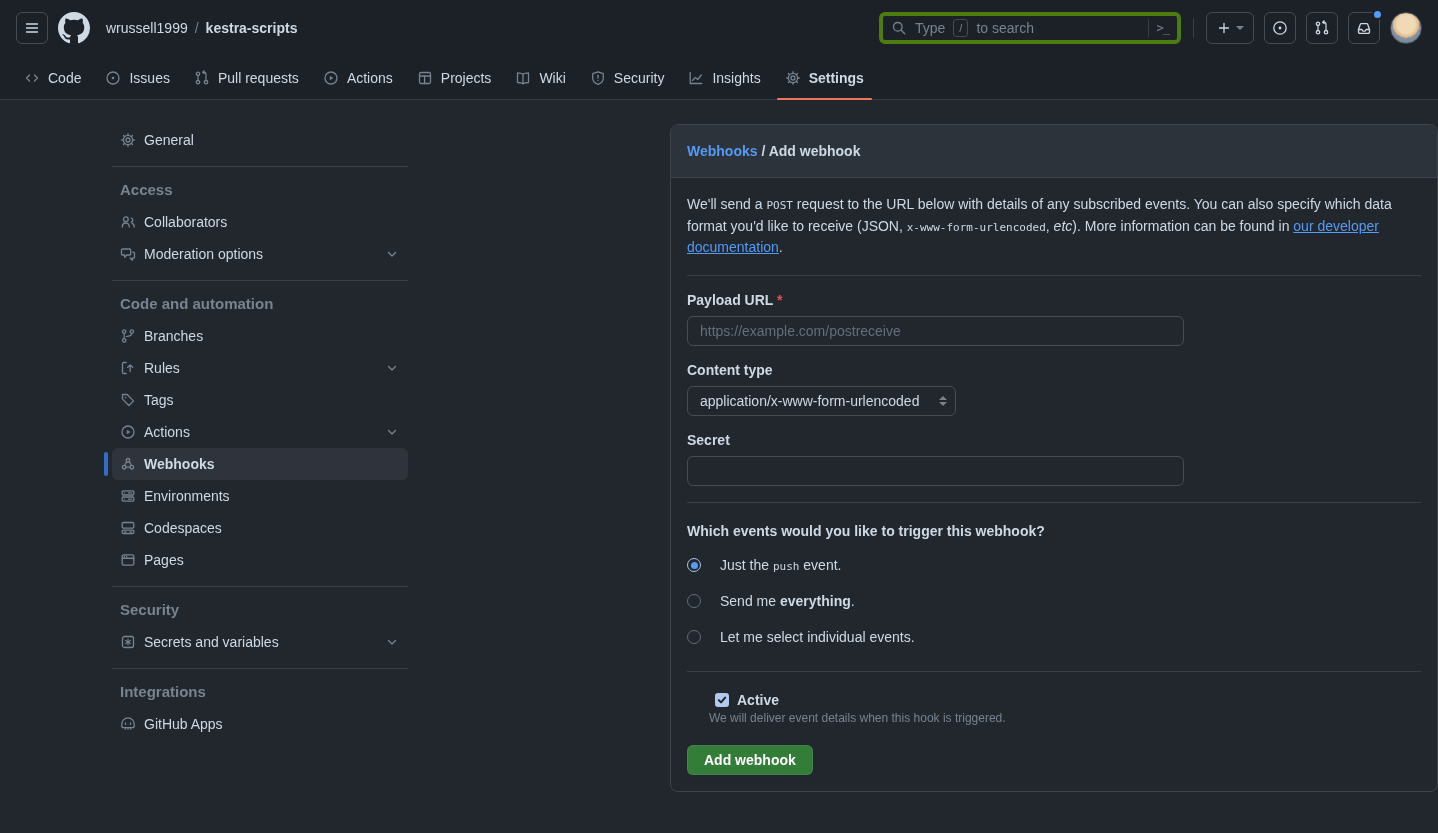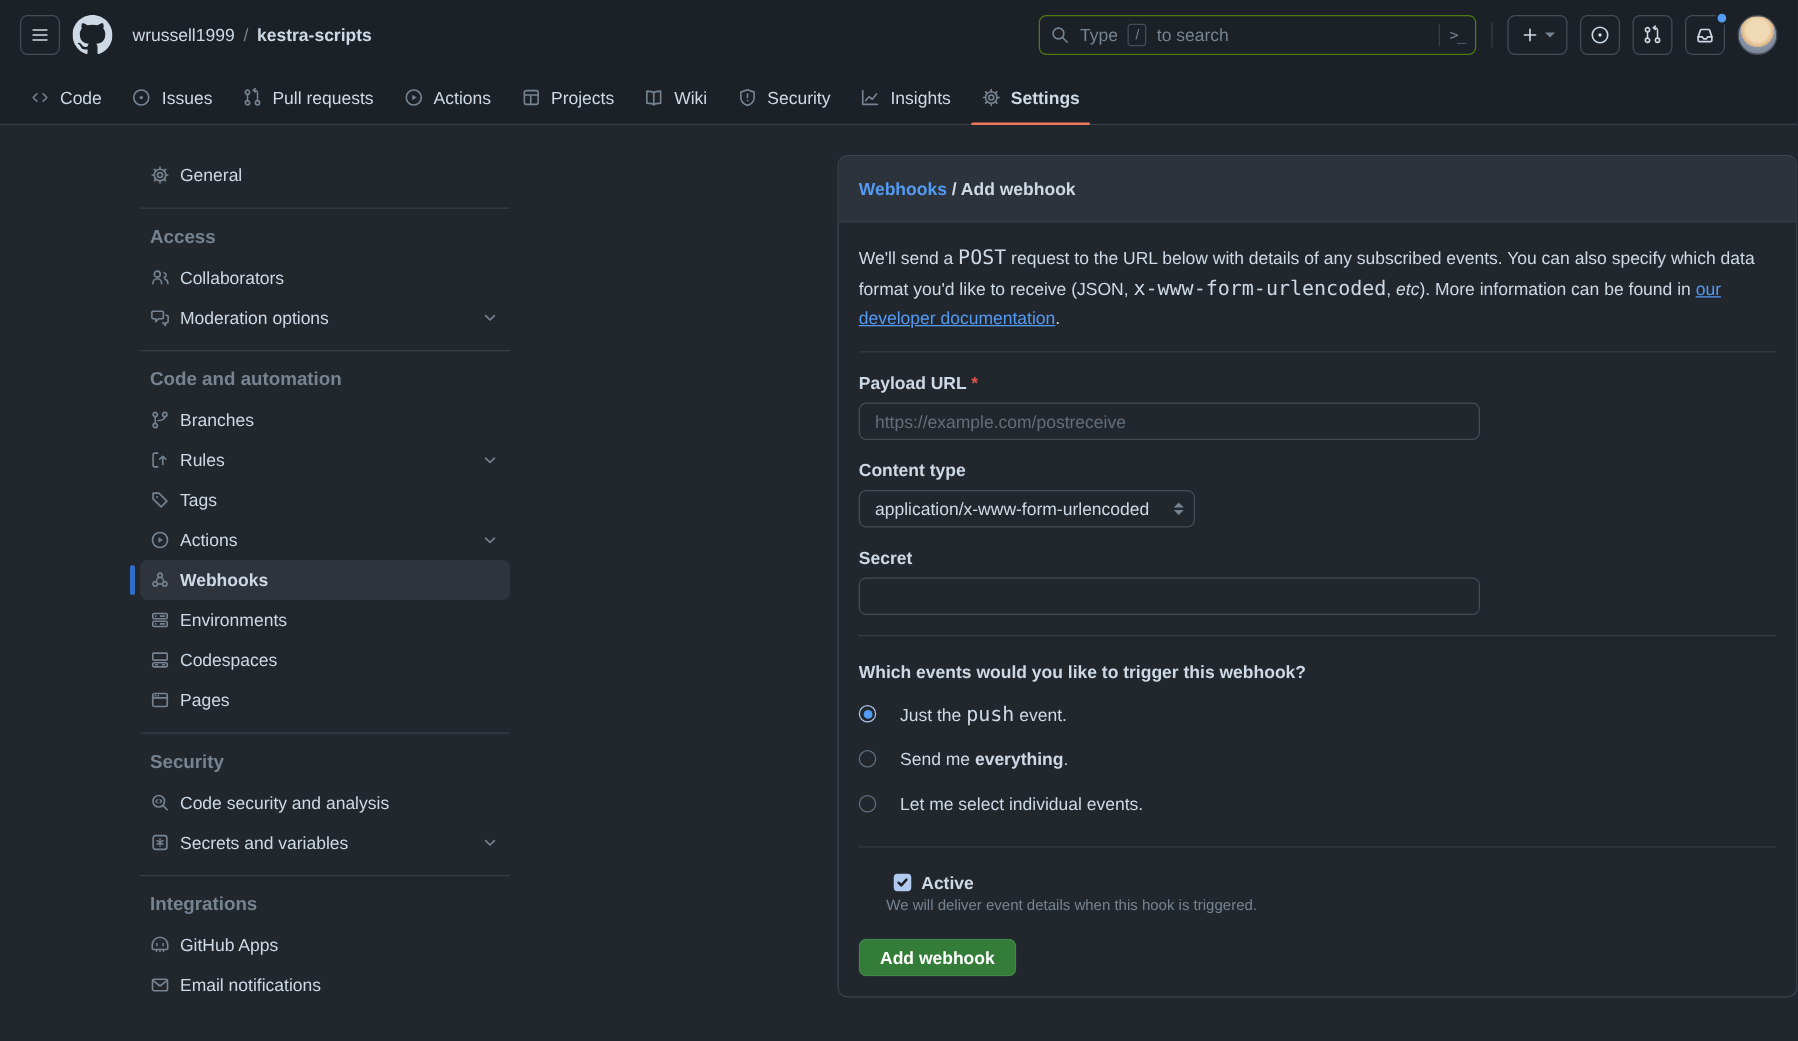--- a/index.html
+++ b/index.html
@@ -24,22 +24,22 @@
     display: flex; align-items: center; justify-content: center; cursor: pointer;
     position: relative; flex: none;
   }
   .gh-logo { width: 32px; height: 32px; color: #cdd9e5; flex: none; cursor: pointer; }
   .crumb { display: flex; align-items: center; gap: 7px; margin-left: 6px; white-space: nowrap; }
   .crumb a { color: #cdd9e5; text-decoration: none; cursor: pointer; }
   .crumb .sep { color: #768390; }
   .crumb .repo { font-weight: 700; }
 
   .search-box {
-    margin-left: auto; width: 350px; height: 32px;
-    border: 1px solid #4d7c0f; border-radius: 6px;
+    margin-left: auto; width: 302px; height: 32px;
+    border: 4px solid #4d7c0f; border-radius: 6px;
     display: flex; align-items: center; gap: 8px; padding: 0 8px;
     color: #768390; cursor: text; text-align: right;
   }
   .search-box .kbd {
     border: 1px solid #444c56; border-radius: 3px; font-size: 11px;
     padding: 0 5px; line-height: 16px; color: #768390;
   }
   .search-box .spacer { flex: 1; }
   .search-box .vline { width: 1px; height: 18px; background: #373e47; }
   .term-glyph { font-family: "DejaVu Sans Mono", monospace; font-size: 12px; letter-spacing: -1px; }
@@ -103,21 +103,21 @@
   .panel-header {
     background: #2d333b; border-bottom: 1px solid #3d444d;
     border-radius: 8px 8px 0 0; padding: 18px 16px;
   }
   .panel-header a { color: #539bf5; text-decoration: none; font-weight: 700; cursor: pointer; }
   .panel-header .cur { font-weight: 700; color: #cdd9e5; }
   .panel-body { padding: 16px; }
 
   .intro { line-height: 1.55; color: #cdd9e5; }
   .intro .code, .code-inline {
-    font-family: "DejaVu Sans Mono", monospace; font-size: 16px; color: #cdd9e5;
+    font-family: "DejaVu Sans Mono", monospace; font-size: 11px; color: #cdd9e5;
   }
   .intro a { color: #539bf5; text-decoration: underline; cursor: pointer; }
   .form-divider { border: none; border-top: 1px solid #373e47; margin: 16px 0; }
 
   .field-label { font-weight: 700; margin-bottom: 8px; display: block; }
   .req { color: #e5534b; font-weight: 700; }
   .text-input {
     width: 497px; height: 30px; background: #22272e; border: 1px solid #444c56;
     border-radius: 6px; padding: 0 12px; color: #cdd9e5; font-size: 14px;
     font-family: "Liberation Sans", sans-serif; outline: none;
@@ -390,52 +390,37 @@
           <rect x="2.2" y="2.8" width="11.6" height="10.4" rx="1.5"></rect>
           <path d="M2.2 6.2h11.6M4.4 4.5h.01M6.6 4.5h.01" stroke-width="1.4"></path>
         </svg>
       <span>Pages</span>
     </div>
     <hr class="side-divider">
 
     <div class="side-title">Security</div>
     <div class="side-item">
       <svg class="ic" viewBox="0 0 16 16">
-          <circle cx="7" cy="7" r="4.6"></circle>
-          <path d="M10.5 10.5 13.8 13.8"></path>
-          <path d="M6 5.7 4.7 7 6 8.3M8 5.7 9.3 7 8 8.3" stroke-width="1.1"></path>
-        </svg>
-      <span>Code security and analysis</span>
-    </div>
-    <div class="side-item">
-      <svg class="ic" viewBox="0 0 16 16">
           <rect x="2.5" y="2.5" width="11" height="11" rx="2"></rect>
           <path d="M8 5v6M5.6 6.5l4.8 3M10.4 6.5l-4.8 3" stroke-width="1.1"></path>
         </svg>
       <span>Secrets and variables</span>
       <svg class="ic chev" viewBox="0 0 16 16">
           <path d="M4.5 6.5 8 10l3.5-3.5"></path>
         </svg>
     </div>
     <hr class="side-divider">
 
     <div class="side-title">Integrations</div>
     <div class="side-item">
       <svg class="ic" viewBox="0 0 16 16">
           <path d="M8 1.8a6.2 6.2 0 0 1 6.2 6.2v2.6a1 1 0 0 1-1 1H2.8a1 1 0 0 1-1-1V8A6.2 6.2 0 0 1 8 1.8Z"></path>
           <path d="M5.5 6.8v1.6M10.5 6.8v1.6M5.2 11.6v1.6M8 11.6v1.6M10.8 11.6v1.6" stroke-width="1.2"></path>
         </svg>
       <span>GitHub Apps</span>
-    </div>
-    <div class="side-item">
-      <svg class="ic" viewBox="0 0 16 16">
-          <rect x="2" y="3.4" width="12" height="9.2" rx="1.4"></rect>
-          <path d="M2.5 4.5 8 8.8l5.5-4.3"></path>
-        </svg>
-      <span>Email notifications</span>
     </div>
   </aside>
 
   <section class="panel">
     <div class="panel-header">
       <a>Webhooks</a><span class="cur"> / </span><span class="cur">Add webhook</span>
     </div>
     <div class="panel-body">
 
       <p class="intro"><span>We'll send a </span><span class="code">POST</span><span> request to the URL below with details of any subscribed events. You can also specify which data format you'd like to receive (JSON, </span><span class="code">x-www-form-urlencoded</span><span>, </span><em>etc</em><span>). More information can be found in </span><a>our developer documentation</a><span>.</span></p>

